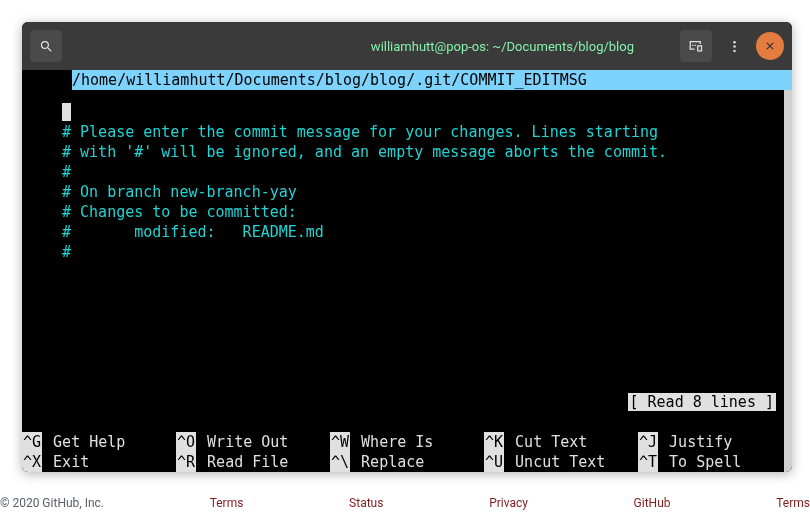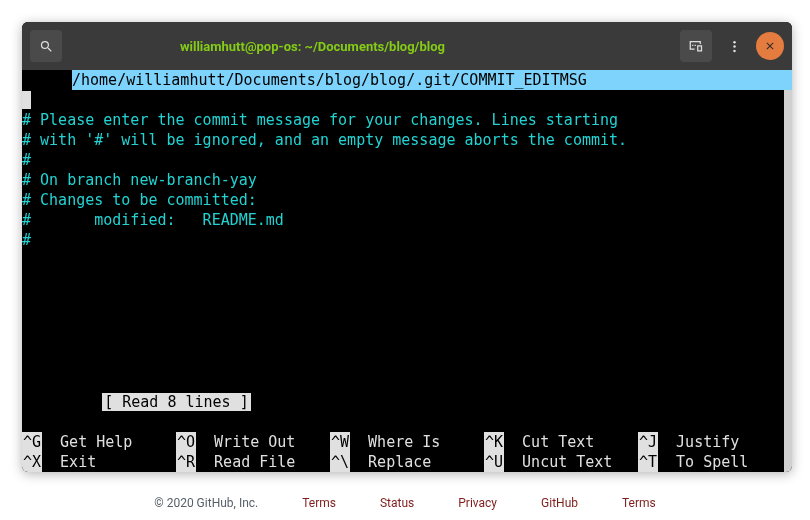--- a/index.html
+++ b/index.html
@@ -30,24 +30,24 @@
   }
   .titlebar-left, .titlebar-right {
     display: flex;
     align-items: center;
     gap: 6px;
   }
   .titlebar-left { width: 150px; }
   .titlebar-right { width: 150px; justify-content: flex-end; }
   .titlebar-title {
     flex: 1;
-    text-align: left;
-    color: #84cc16;
+    text-align: right;
+    color: #86efac;
     font-size: 13px;
-    font-weight: 700;
+    font-weight: 400;
   }
   .tb-btn {
     width: 32px;
     height: 32px;
     border-radius: 4px;
     display: flex;
     align-items: center;
     justify-content: center;
     background: #4a4a4a;
     cursor: pointer;
@@ -81,39 +81,40 @@
     width: 50px;
   }
   .header-path {
     flex: 1;
     background: #7dd3fc;
     color: #000;
     white-space: pre;
     overflow: hidden;
   }
   .editor-lines {
-    padding: 0;
-    white-space: pre;
+    padding: 12px;
+    white-space: pre;
+    margin-left: 28px;
   }
   .cursor-block {
     display: inline-block;
     width: 9px;
     height: 18px;
     background: #e0e0e0;
     vertical-align: text-bottom;
     margin-left:0;
   }
   .comment { color: #22d3d3; }
 
   .status-line {
     position: absolute;
     bottom: 40px;
     left: 0;
     right: 16px;
-    text-align: left;
+    text-align: right;
     white-space: pre;
     padding-left: 26px;
   }
   .status-badge {
     background: #e0e0e0;
     color: #000;
     padding: 0 2px;
   }
 
   .shortcuts {
@@ -133,42 +134,42 @@
     display: flex;
     overflow: hidden;
   }
   .sc .key {
     background: #e0e0e0;
     color: #000;
     padding: 0 1px;
   }
   .sc .lbl {
     color: #e0e0e0;
-    padding-left: 9px;
+    padding-left: 2px;
   }
 
   .scroll-track {
     position: absolute;
     top: 48px;
     right: 0;
     bottom: 0;
     width: 8px;
     background: #d0d0d0;
   }
 
   .footer {
     position: absolute;
     left: 0;
     right: 0;
     bottom: 10px;
     font-size: 12px;
     color: #586069;
     display: flex;
     align-items: center;
-    justify-content: center;
+    justify-content: space-between;
     gap: 44px;
   }
   .footer a {
     color: #7f1d1d;
     text-decoration: none;
     cursor: pointer;
   }
 </style>
 </head>
 <body>

